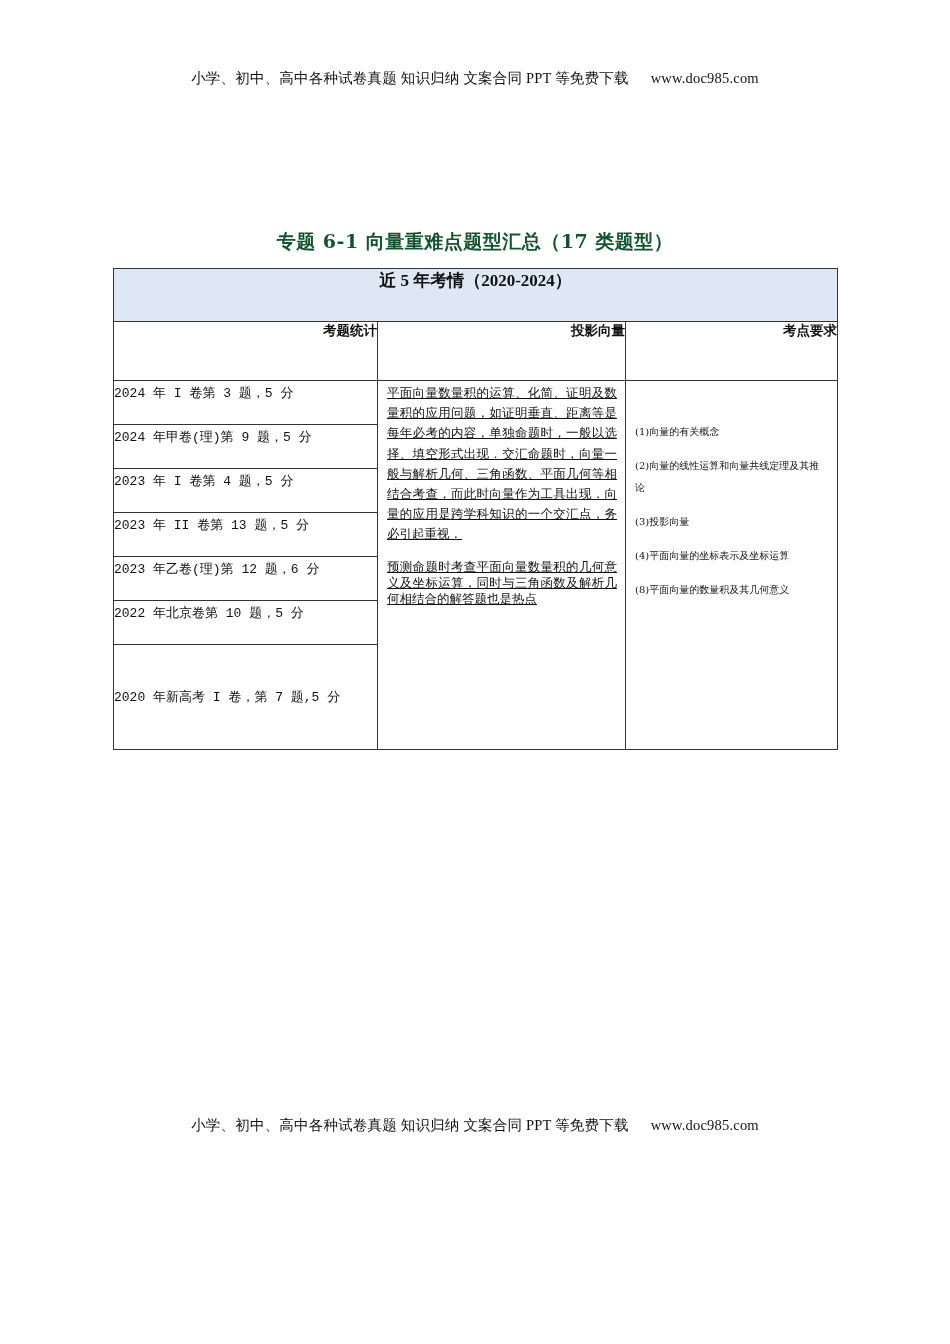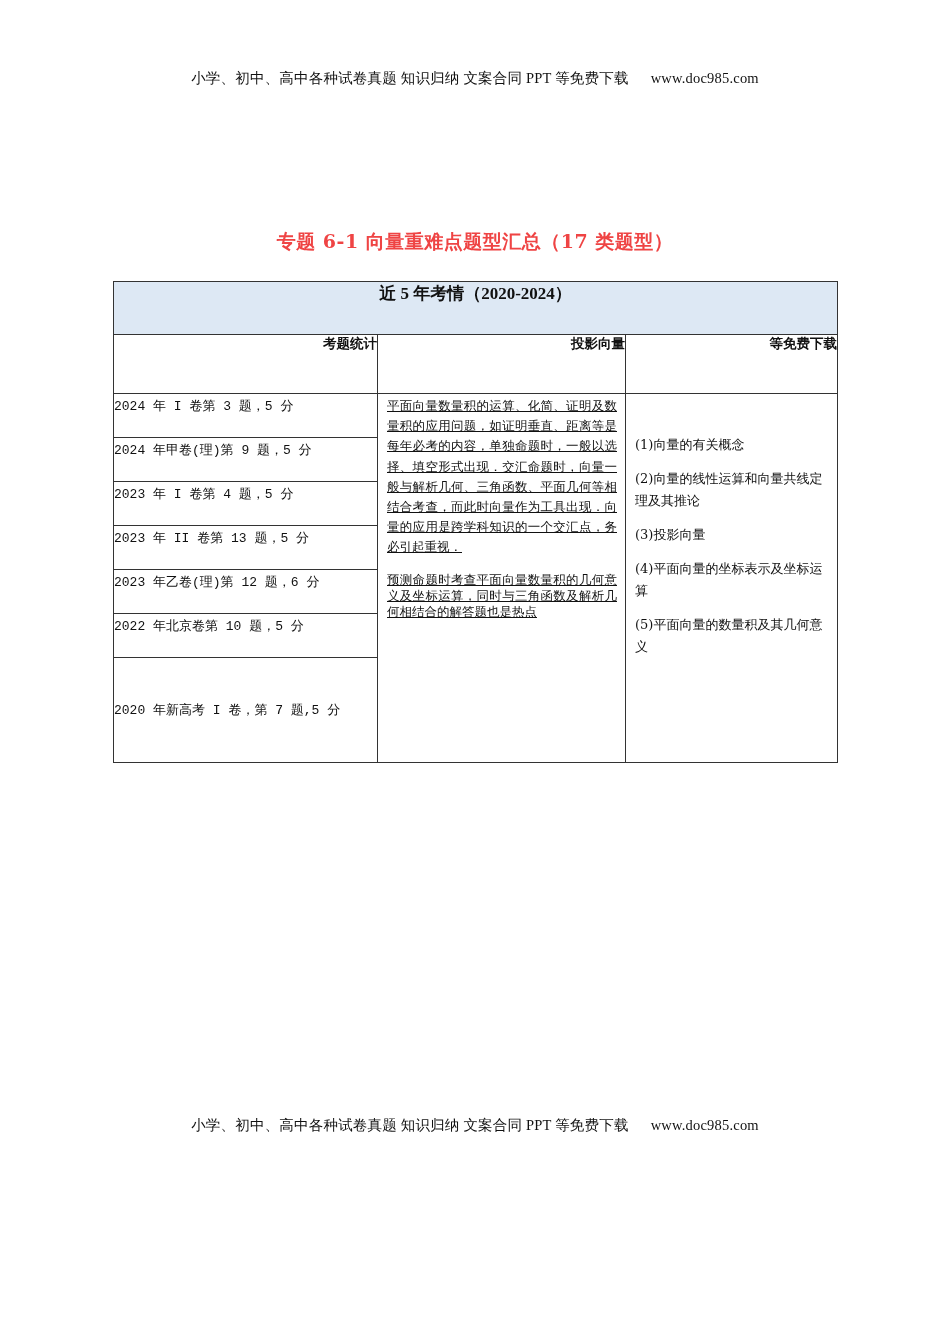--- a/index.html
+++ b/index.html
@@ -12,24 +12,24 @@
       position: absolute; left: 0; width: 950px; text-align: center;
       font-family: "Liberation Serif", "DejaVu Serif", serif;
       font-size: 14.5px; color: #111; letter-spacing: 0.2px;
     }
     .banner .url { margin-left: 22px; }
     .banner.top { top: 69px; }
     .banner.bottom { top: 1116px; }
     .title {
       position: absolute; top: 229px; left: 0; width: 950px; text-align: center;
       font-family: "DejaVu Serif", "Liberation Serif", serif;
-      font-weight: bold; font-size: 19px; color: #ef4444; letter-spacing: 0.5px;
+      font-weight: bold; font-size: 19px; color: #14532d; letter-spacing: 0.5px;
     }
     table.exam {
-      position: absolute; left: 113px; top: 281px; width: 724px;
+      position: absolute; left: 113px; top: 268px; width: 724px;
       border-collapse: collapse; table-layout: fixed;
     }
     table.exam td, table.exam th {
       border: 1px solid #333; padding: 0; vertical-align: top;
     }
     .head-row th {
       background: #dde8f4; height: 52px; font-weight: bold;
       font-family: "Liberation Serif", "DejaVu Serif", serif;
       font-size: 17px; text-align: center; vertical-align: top; padding-top: 8px;
       border-bottom: 2px solid #777;
@@ -44,21 +44,21 @@
       padding-top: 3px !important;
     }
     .stat-cell.tall { height: 104px; vertical-align: middle !important; padding-top: 0 !important; }
     .analysis-cell {
       font-size: 12.5px; line-height: 20.2px; padding: 2px 8px 0 9px !important;
       text-align: justify;
     }
     .analysis-cell p { margin: 0; text-decoration: underline; }
     .analysis-cell p + p { margin-top: 14px; line-height: 16px; }
     .req-cell {
-      font-size: 13px; line-height: 22px; padding: 40px 8px 0 9px !important;
+      font-size: 10px; line-height: 22px; padding: 40px 8px 0 9px !important;
     }
     .req-cell p { margin: 0 0 12px 0; }
   </style>
 </head>
 <body>
 
 <div class="banner top">
   <span>小学、初中、高中各种试卷真题  知识归纳  文案合同  PPT 等免费下载</span><span class="url">www.doc985.com</span>
 </div>
 
@@ -70,34 +70,34 @@
     <col style="width:248px">
     <col style="width:212px">
   </colgroup>
   <tbody>
       <tr class="head-row">
     <th colspan="3">近 5 年考情（2020-2024）</th>
   </tr>
   <tr class="col-head">
     <th>考题统计</th>
     <th>投影向量</th>
-    <th>等免费下载</th>
+    <th>考点要求</th>
   </tr>
   <tr>
     <td class="stat-cell">2024 年 I 卷第 3 题，5 分</td>
     <td class="analysis-cell" rowspan="7">
       <p>平面向量数量积的运算、化简、证明及数量积的应用问题，如证明垂直、距离等是每年必考的内容，单独命题时，一般以选择、填空形式出现．交汇命题时，向量一般与解析几何、三角函数、平面几何等相结合考查，而此时向量作为工具出现．向量的应用是跨学科知识的一个交汇点，务必引起重视．</p>
       <p>预测命题时考查平面向量数量积的几何意义及坐标运算，同时与三角函数及解析几何相结合的解答题也是热点</p>
     </td>
     <td class="req-cell" rowspan="7">
       <p>(1)向量的有关概念</p>
       <p>(2)向量的线性运算和向量共线定理及其推论</p>
       <p>(3)投影向量</p>
       <p>(4)平面向量的坐标表示及坐标运算</p>
-      <p>(5)平面向量的数量积及其几何意义</p>
+      <p>(8)平面向量的数量积及其几何意义</p>
     </td>
   </tr>
   <tr>
     <td class="stat-cell">2024 年甲卷(理)第 9 题，5 分</td>
   </tr>
   <tr>
     <td class="stat-cell">2023 年 I 卷第 4 题，5 分</td>
   </tr>
   <tr>
     <td class="stat-cell">2023 年 II 卷第 13 题，5 分</td>

